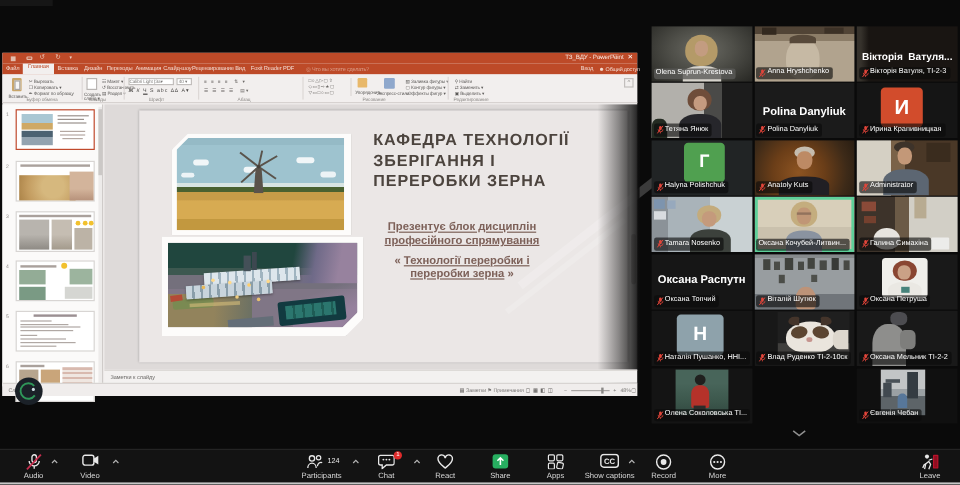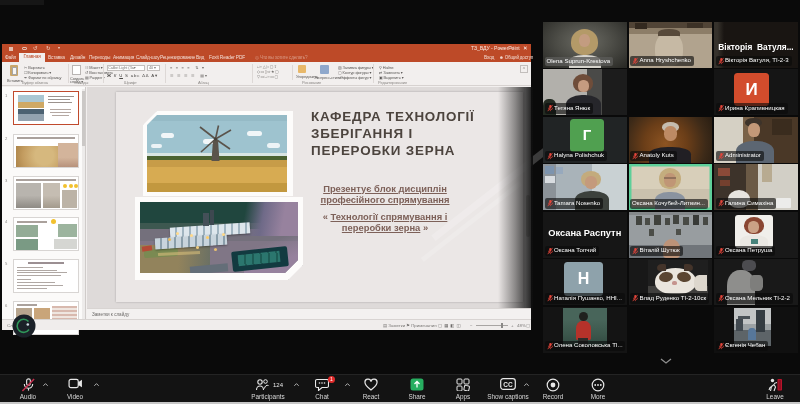--- a/index.html
+++ b/index.html
@@ -216,21 +216,21 @@
     <div style="position:absolute;left:92px;bottom:4px;width:56px;height:20px;background:#123a40;transform:rotate(-6deg);border-radius:2px;"></div>
     <div style="position:absolute;left:98px;bottom:9px;width:42px;height:11px;background:repeating-linear-gradient(90deg,#2b766e 0 6px,#1e5c55 6px 8px);transform:rotate(-6deg);"></div>
     <div style="position:absolute;left:50px;bottom:0px;width:38px;height:8px;background:#646e78;transform:rotate(-5deg);"></div>
     <div style="position:absolute;left:36px;top:30px;width:3px;height:3px;background:#ffd98a;border-radius:50%;box-shadow:14px 2px 0 #ffd98a,30px 4px 0 #ffce6a,46px 1px 0 #ffd98a,-8px 6px 0 #e8b85a,20px 14px 0 #f0cd80,38px 16px 0 #e8c070;"></div>
     <div style="position:absolute;left:18px;top:50px;width:42px;height:3px;background:#d0b878;opacity:.65;transform:rotate(-3deg);"></div>
     <div style="position:absolute;left:2px;top:44px;width:10px;height:5px;background:#b44a36;transform:rotate(-8deg);"></div>
   </div>
 
   <div style="position:absolute;left:224px;top:21px;width:180px;font-weight:bold;font-size:13.4px;line-height:17px;color:#4c443e;letter-spacing:0.8px;">КАФЕДРА ТЕХНОЛОГІЇ<br>ЗБЕРІГАННЯ І<br>ПЕРЕРОБКИ ЗЕРНА</div>
   <div style="position:absolute;left:213px;top:96px;width:170px;text-align:center;font-weight:bold;font-size:9.4px;line-height:11.3px;color:#7d6159;text-decoration:underline;">Презентує блок дисциплін<br>професійного спрямування</div>
-  <div style="position:absolute;left:213px;top:124px;width:170px;text-align:center;font-weight:bold;font-size:9.4px;line-height:11.6px;color:#7d6159;">« <span style="text-decoration:underline;">Технології спрямування і</span><br><span style="text-decoration:underline;">переробки зерна</span> »</div>
+  <div style="position:absolute;left:213px;top:124px;width:170px;text-align:center;font-weight:bold;font-size:9.4px;line-height:11.6px;color:#7d6159;">« <span style="text-decoration:underline;">Технології переробки і</span><br><span style="text-decoration:underline;">переробки зерна</span> »</div>
 
   <div style="position:absolute;right:1px;top:0;width:5px;height:221px;background:#eceae9;"></div>
   <div style="position:absolute;right:1.5px;top:108px;width:4px;height:42px;background:#c2bfbd;border-radius:2px;"></div>
    <div style="position:absolute;left:330px;top:100px;width:155px;height:7px;background:rgba(255,255,255,.20);transform:rotate(-38deg);"></div>
   <div style="position:absolute;left:322px;top:132px;width:125px;height:5px;background:rgba(255,255,255,.16);transform:rotate(-38deg);"></div>
  </div>
  <div style="position:absolute;left:496px;top:43px;width:35px;height:233px;background:linear-gradient(90deg,rgba(18,18,18,0) 0%,rgba(18,18,18,.45) 50%,rgba(14,14,14,.94) 100%);"></div>
  <div id="notes">
         <span style="position:absolute;left:5px;top:3px;font-size:4.6px;color:#6c6a68;">Заметки к слайду</span>
       </div>
@@ -290,20 +290,29 @@
  <div class="fc" style="left:35px;top:11px;width:11px;height:12px;background:#c59b80;"></div>
  <div class="bd" style="left:23px;top:26px;width:35px;height:20px;background:#26262b;"></div>
  <div class="lb"><svg class="micw" width="6" height="8" viewBox="0 0 8 10">
           <rect x="3" y="1" width="2.8" height="4.6" rx="1.4" fill="#e2453a"></rect>
           <path d="M1.9 4.6a2.8 2.8 0 0 0 5.6 0" stroke="#e2453a" fill="none" stroke-width="0.9"></path>
           <line x1="4.4" y1="7.4" x2="4.4" y2="9.2" stroke="#e2453a" stroke-width="0.9"></line>
           <line x1="1" y1="9.2" x2="7.4" y2="0.8" stroke="#e2453a" stroke-width="1.1"></line>
         </svg>Тетяна Янюк</div>
 </div>
 
+<div class="cell cc2 rr2" style="background:#1b1b1b;">
+ <div class="bigname" style="left:0;top:19px;">Polina Danyliuk</div>
+ <div class="lb"><svg class="micw" width="6" height="8" viewBox="0 0 8 10">
+          <rect x="3" y="1" width="2.8" height="4.6" rx="1.4" fill="#e2453a"></rect>
+          <path d="M1.9 4.6a2.8 2.8 0 0 0 5.6 0" stroke="#e2453a" fill="none" stroke-width="0.9"></path>
+          <line x1="4.4" y1="7.4" x2="4.4" y2="9.2" stroke="#e2453a" stroke-width="0.9"></line>
+          <line x1="1" y1="9.2" x2="7.4" y2="0.8" stroke="#e2453a" stroke-width="1.1"></line>
+        </svg>Polina Danyliuk</div>
+</div>
 
 <div class="cell cc3 rr2" style="background:#151515;">
  <div class="av" style="left:20px;top:4px;width:35px;height:33px;background:#d24c2c;font-size:17px;line-height:33px;">И</div>
  <div class="lb"><svg class="micw" width="6" height="8" viewBox="0 0 8 10">
           <rect x="3" y="1" width="2.8" height="4.6" rx="1.4" fill="#e2453a"></rect>
           <path d="M1.9 4.6a2.8 2.8 0 0 0 5.6 0" stroke="#e2453a" fill="none" stroke-width="0.9"></path>
           <line x1="4.4" y1="7.4" x2="4.4" y2="9.2" stroke="#e2453a" stroke-width="0.9"></line>
           <line x1="1" y1="9.2" x2="7.4" y2="0.8" stroke="#e2453a" stroke-width="1.1"></line>
         </svg>Ирина Крапивницкая</div>
 </div>

